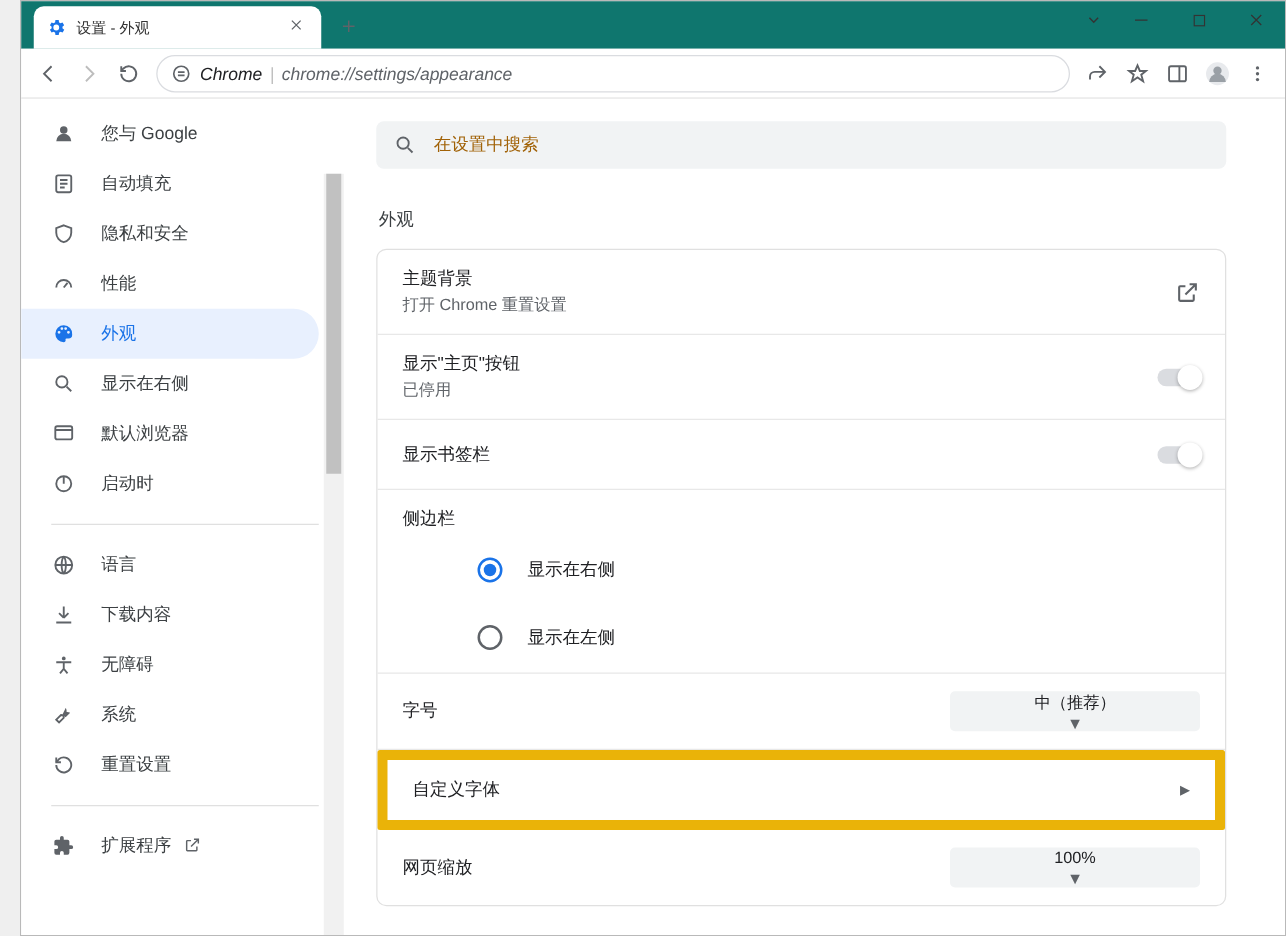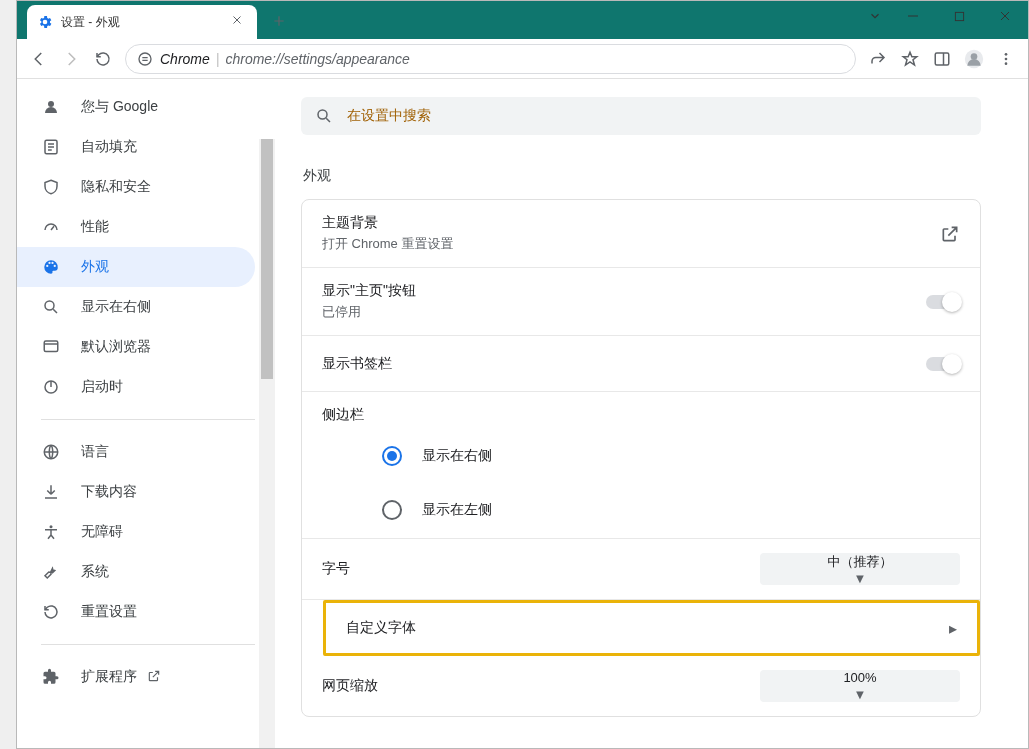--- a/index.html
+++ b/index.html
@@ -56,21 +56,21 @@
   .toggle { width:34px; height:14px; background:#dadce0; border-radius:7px; position:relative; }
   .toggle::after { content:""; position:absolute; right:-2px; top:-3px; width:20px; height:20px; background:#fff; border-radius:50%; box-shadow:0 1px 3px rgba(0,0,0,.3); }
   .radio-group { padding: 6px 20px 4px 60px; display:flex; flex-direction:column;gap:14px; }
   .radio-row { display:flex; align-items:center; height:40px; font-size:14px; color:#202124; }
   .radio { width:20px; height:20px; border:2px solid #5f6368; border-radius:50%; margin-right:20px; position:relative; }
   .radio.checked { border-color:#1a73e8; }
   .radio.checked::after { content:""; position:absolute; left:3px; top:3px; width:10px; height:10px; background:#1a73e8; border-radius:50%; }
   .dropdown { height:32px; min-width:200px; background:#f1f3f4; border-radius:4px; display:flex; align-items:center; justify-content:space-between; padding:0 22px; font-size:13px; color:#202124;flex-direction:column; }
   .dropdown .caret { color:#5f6368; }
   .chev-right { color:#5f6368; }
-  .highlight-box { border:3px solid #eab308; border-radius:2px;margin-left:21px; }
+  .highlight-box { border:8px solid #eab308; border-radius:2px; }
   
   .edge { position:absolute; left:0; top:0; width:16px; height:749px; background:#efefef; }
   svg { display:block; }
 </style>
 </head>
 <body>
 
 <div class="edge"></div>
 
 <div class="window">

